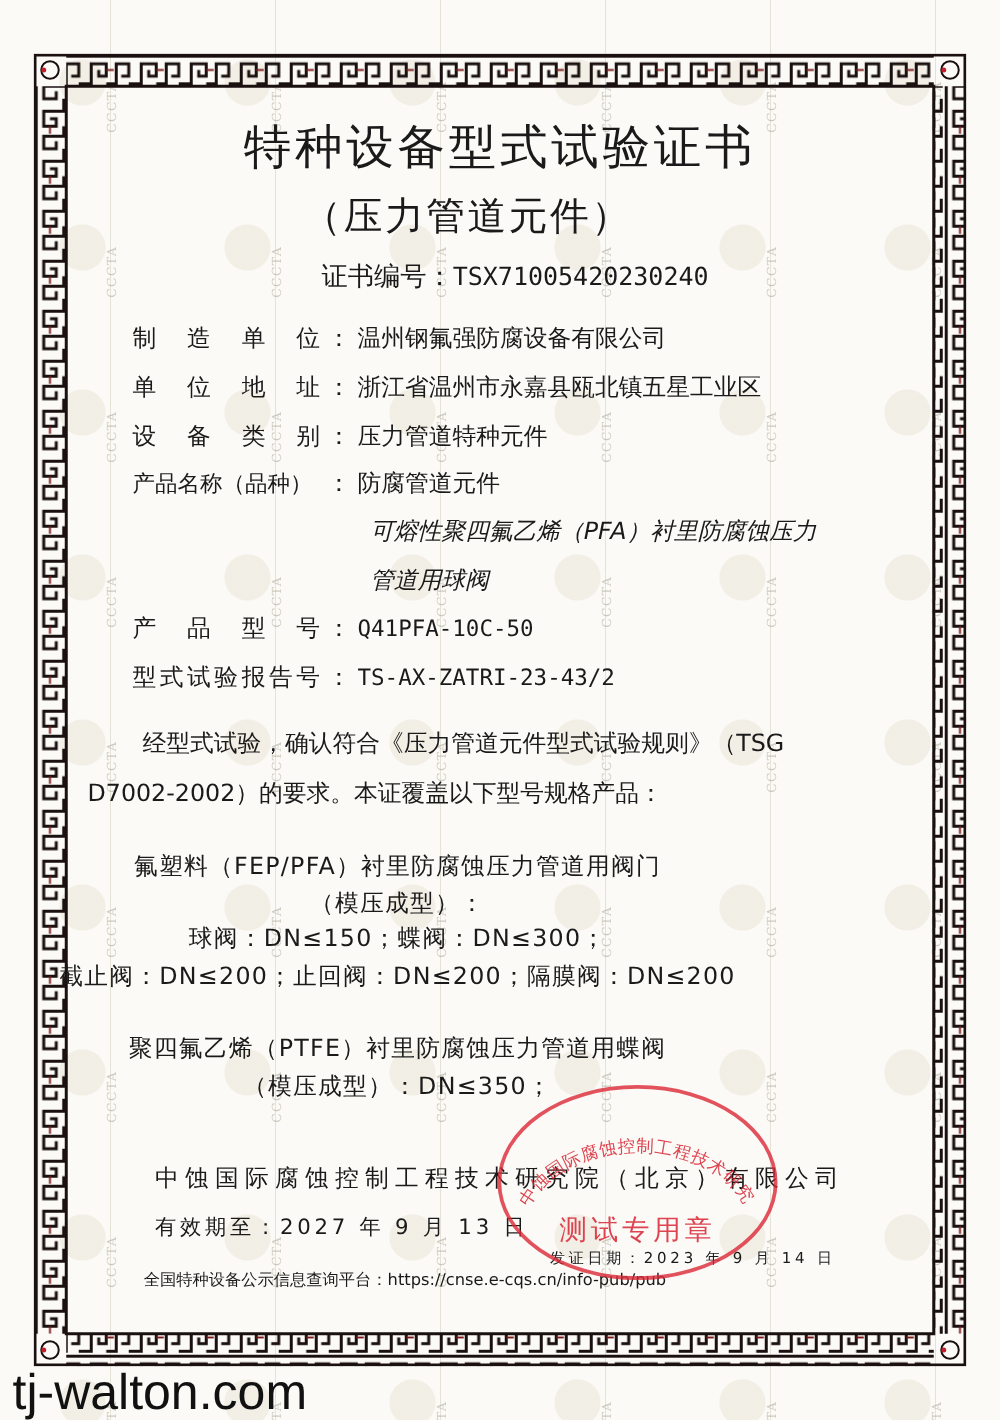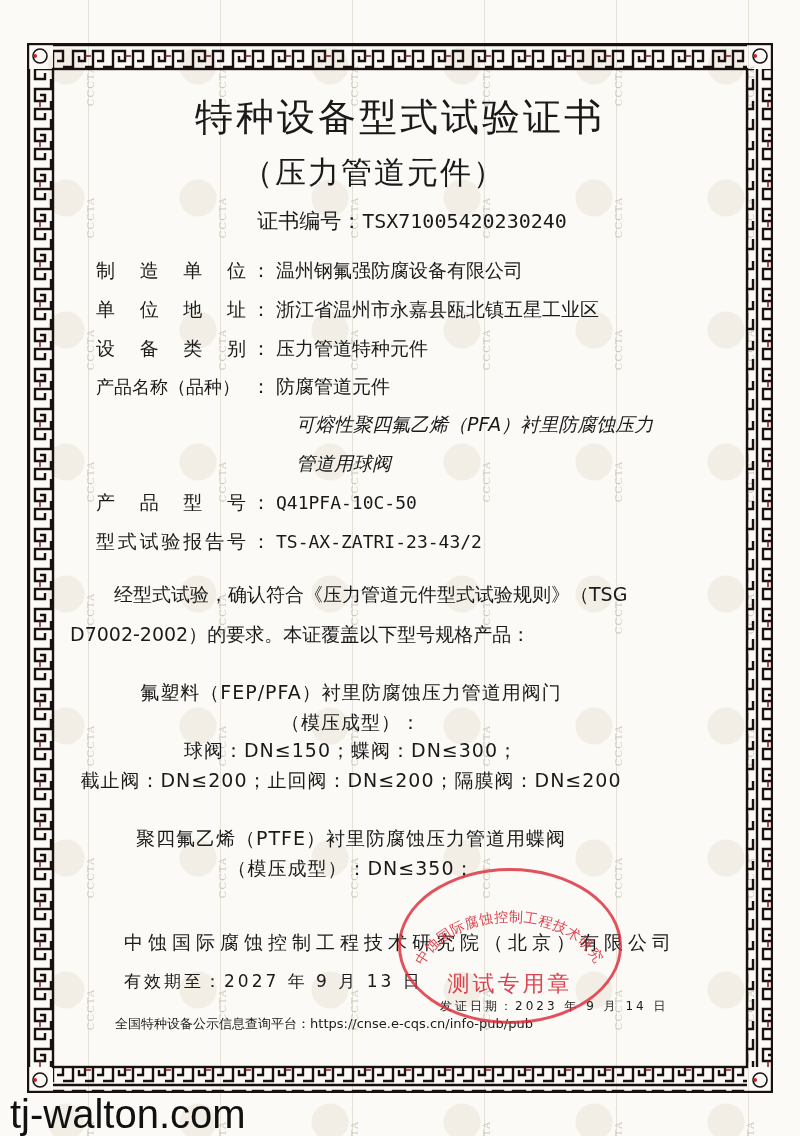--- a/index.html
+++ b/index.html
@@ -33,28 +33,28 @@
   .subtitle {
     position:absolute; left:0; width:748px; top:152px; text-align:center;
     font-size:31px; letter-spacing:2px;
   }
   .certno {
     position:absolute; left:0; width:800px; top:207px; text-align:center;
     font-size:21px;
     padding-left:12px;
   }
   .field { position:absolute; left:96px; font-size:19px; white-space:nowrap; }
-  .field .lbl { display:inline-block; width:150px; text-align:justify; text-align-last:justify; }
+  .field .lbl { display:inline-block; width:150px; text-align:justify; text-align-last:justify;margin-left:10px; }
   .field .colon { display:inline-block; width:30px; text-align:center; }
   .field .val { display:inline-block; }
   .mono { font-family:"DejaVu Sans Mono", "Liberation Mono", monospace; font-size:18px; }
   .cont { position:absolute; left:296px; font-size:19px; white-space:nowrap;font-style:italic; }
 
   .para { position:absolute; font-size:19px; white-space:nowrap; }
-  .center { position:absolute; left:0; width:636px; text-align:center; font-size:19px; white-space:nowrap; letter-spacing:1px;padding-left:33px; }
+  .center { position:absolute; left:0; width:636px; text-align:center; font-size:19px; white-space:nowrap; letter-spacing:1px; }
 
   .issuer { position:absolute; left:0; width:800px; top:930px; text-align:center; font-size:19px; letter-spacing:5px; }
   .valid { position:absolute; left:124px; top:970px; font-size:17px; letter-spacing:3px; white-space:nowrap; }
   .issued { position:absolute; left:440px; top:998px; font-size:12px; letter-spacing:3px; white-space:nowrap; }
   .platform { position:absolute; left:0; width:648px; top:1015px; text-align:center; font-size:13px; white-space:nowrap; }
 
   .stamp {
     position:absolute; left:398px; top:868px; width:218px; height:150px;
     border:3px solid rgba(220,40,55,0.8); border-radius:50%;
     color:rgba(215,35,50,0.85); pointer-events:none;

